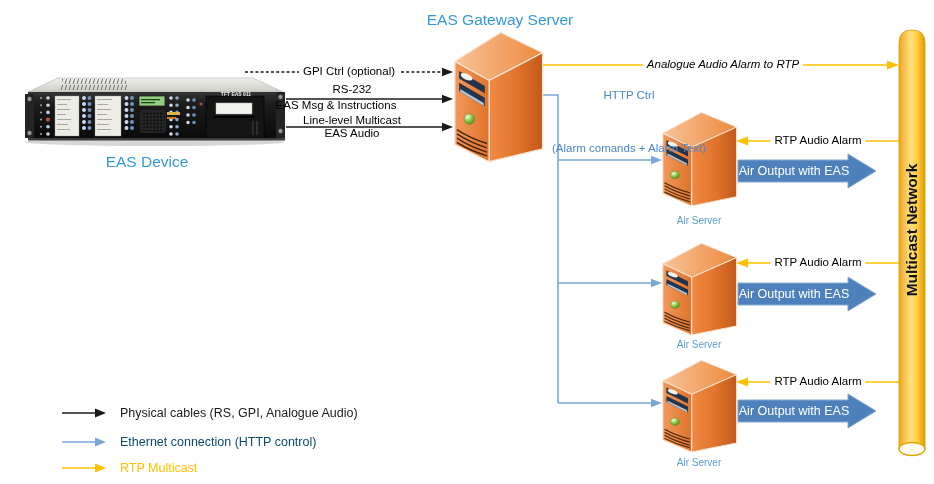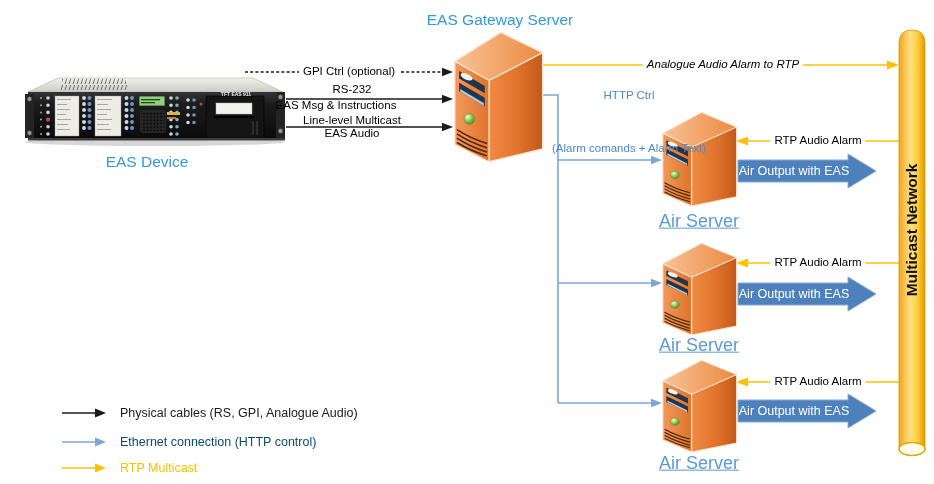--- a/index.html
+++ b/index.html
@@ -7,21 +7,21 @@
     position:relative;width:934px;height:472px;background:#ffffff;
     font-family:"Liberation Sans",sans-serif;overflow:hidden;
   }
   svg.layer{position:absolute;left:0;top:0;}
   .lbl{
     position:absolute;transform:translate(-50%,-50%);
     white-space:nowrap;color:#000;font-size:11.5px;line-height:1.15;text-align:center;
   }
   .on-line{background:#fff;padding:0 4px;}
   .node-title{font-size:15.5px;color:#3399DB;}
-  .air-label{font-size:18px;color:#5B9BD5;text-decoration:underline;}
+  .air-label{font-size:10px;color:#5B9BD5;}
   .http{color:#4C86CB;}
   .arrow-text{color:#fff;font-size:12.5px;}
   .multicast-label{
     position:absolute;left:822px;top:220px;width:180px;height:20px;line-height:20px;
     text-align:center;transform:rotate(-90deg);transform-origin:center;
     font-weight:bold;font-size:15.5px;color:#111;
   }
   .legend-row{position:absolute;left:62px;height:14px;display:flex;align-items:center;}
   .legend-row .lg-text{margin-left:14px;font-size:12.5px;}
   .lg-black{color:#1a1a1a;}

